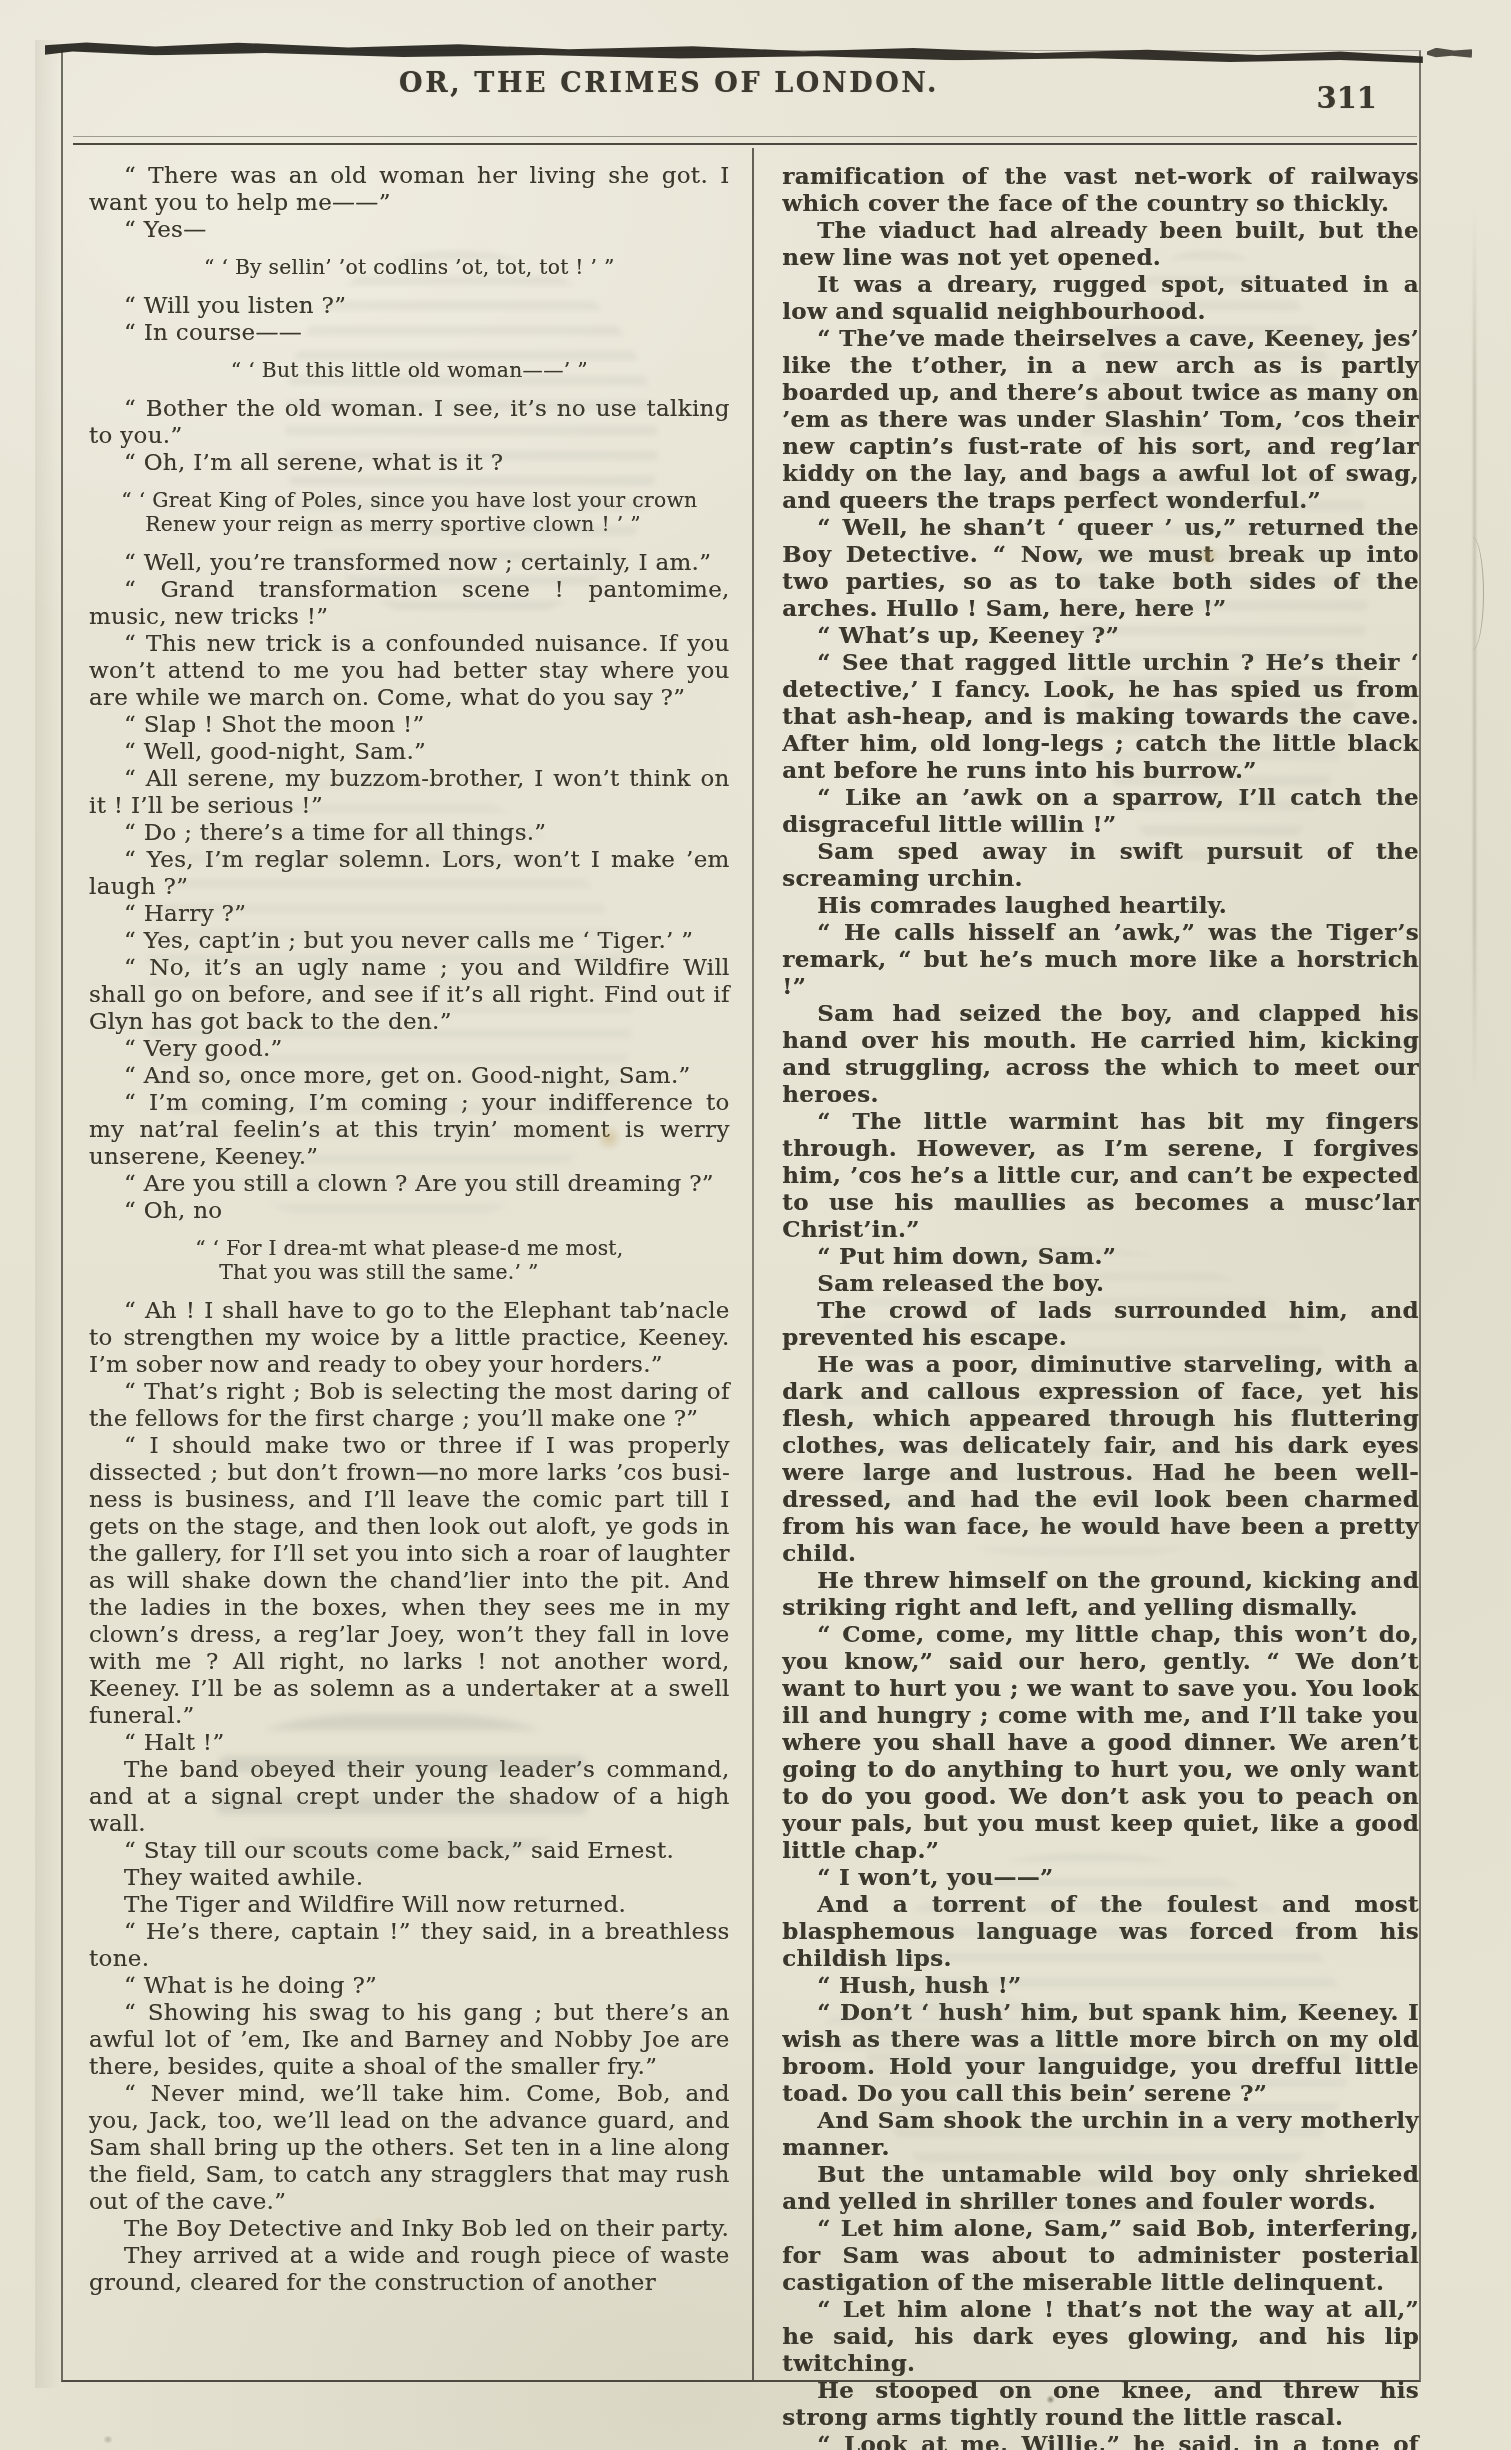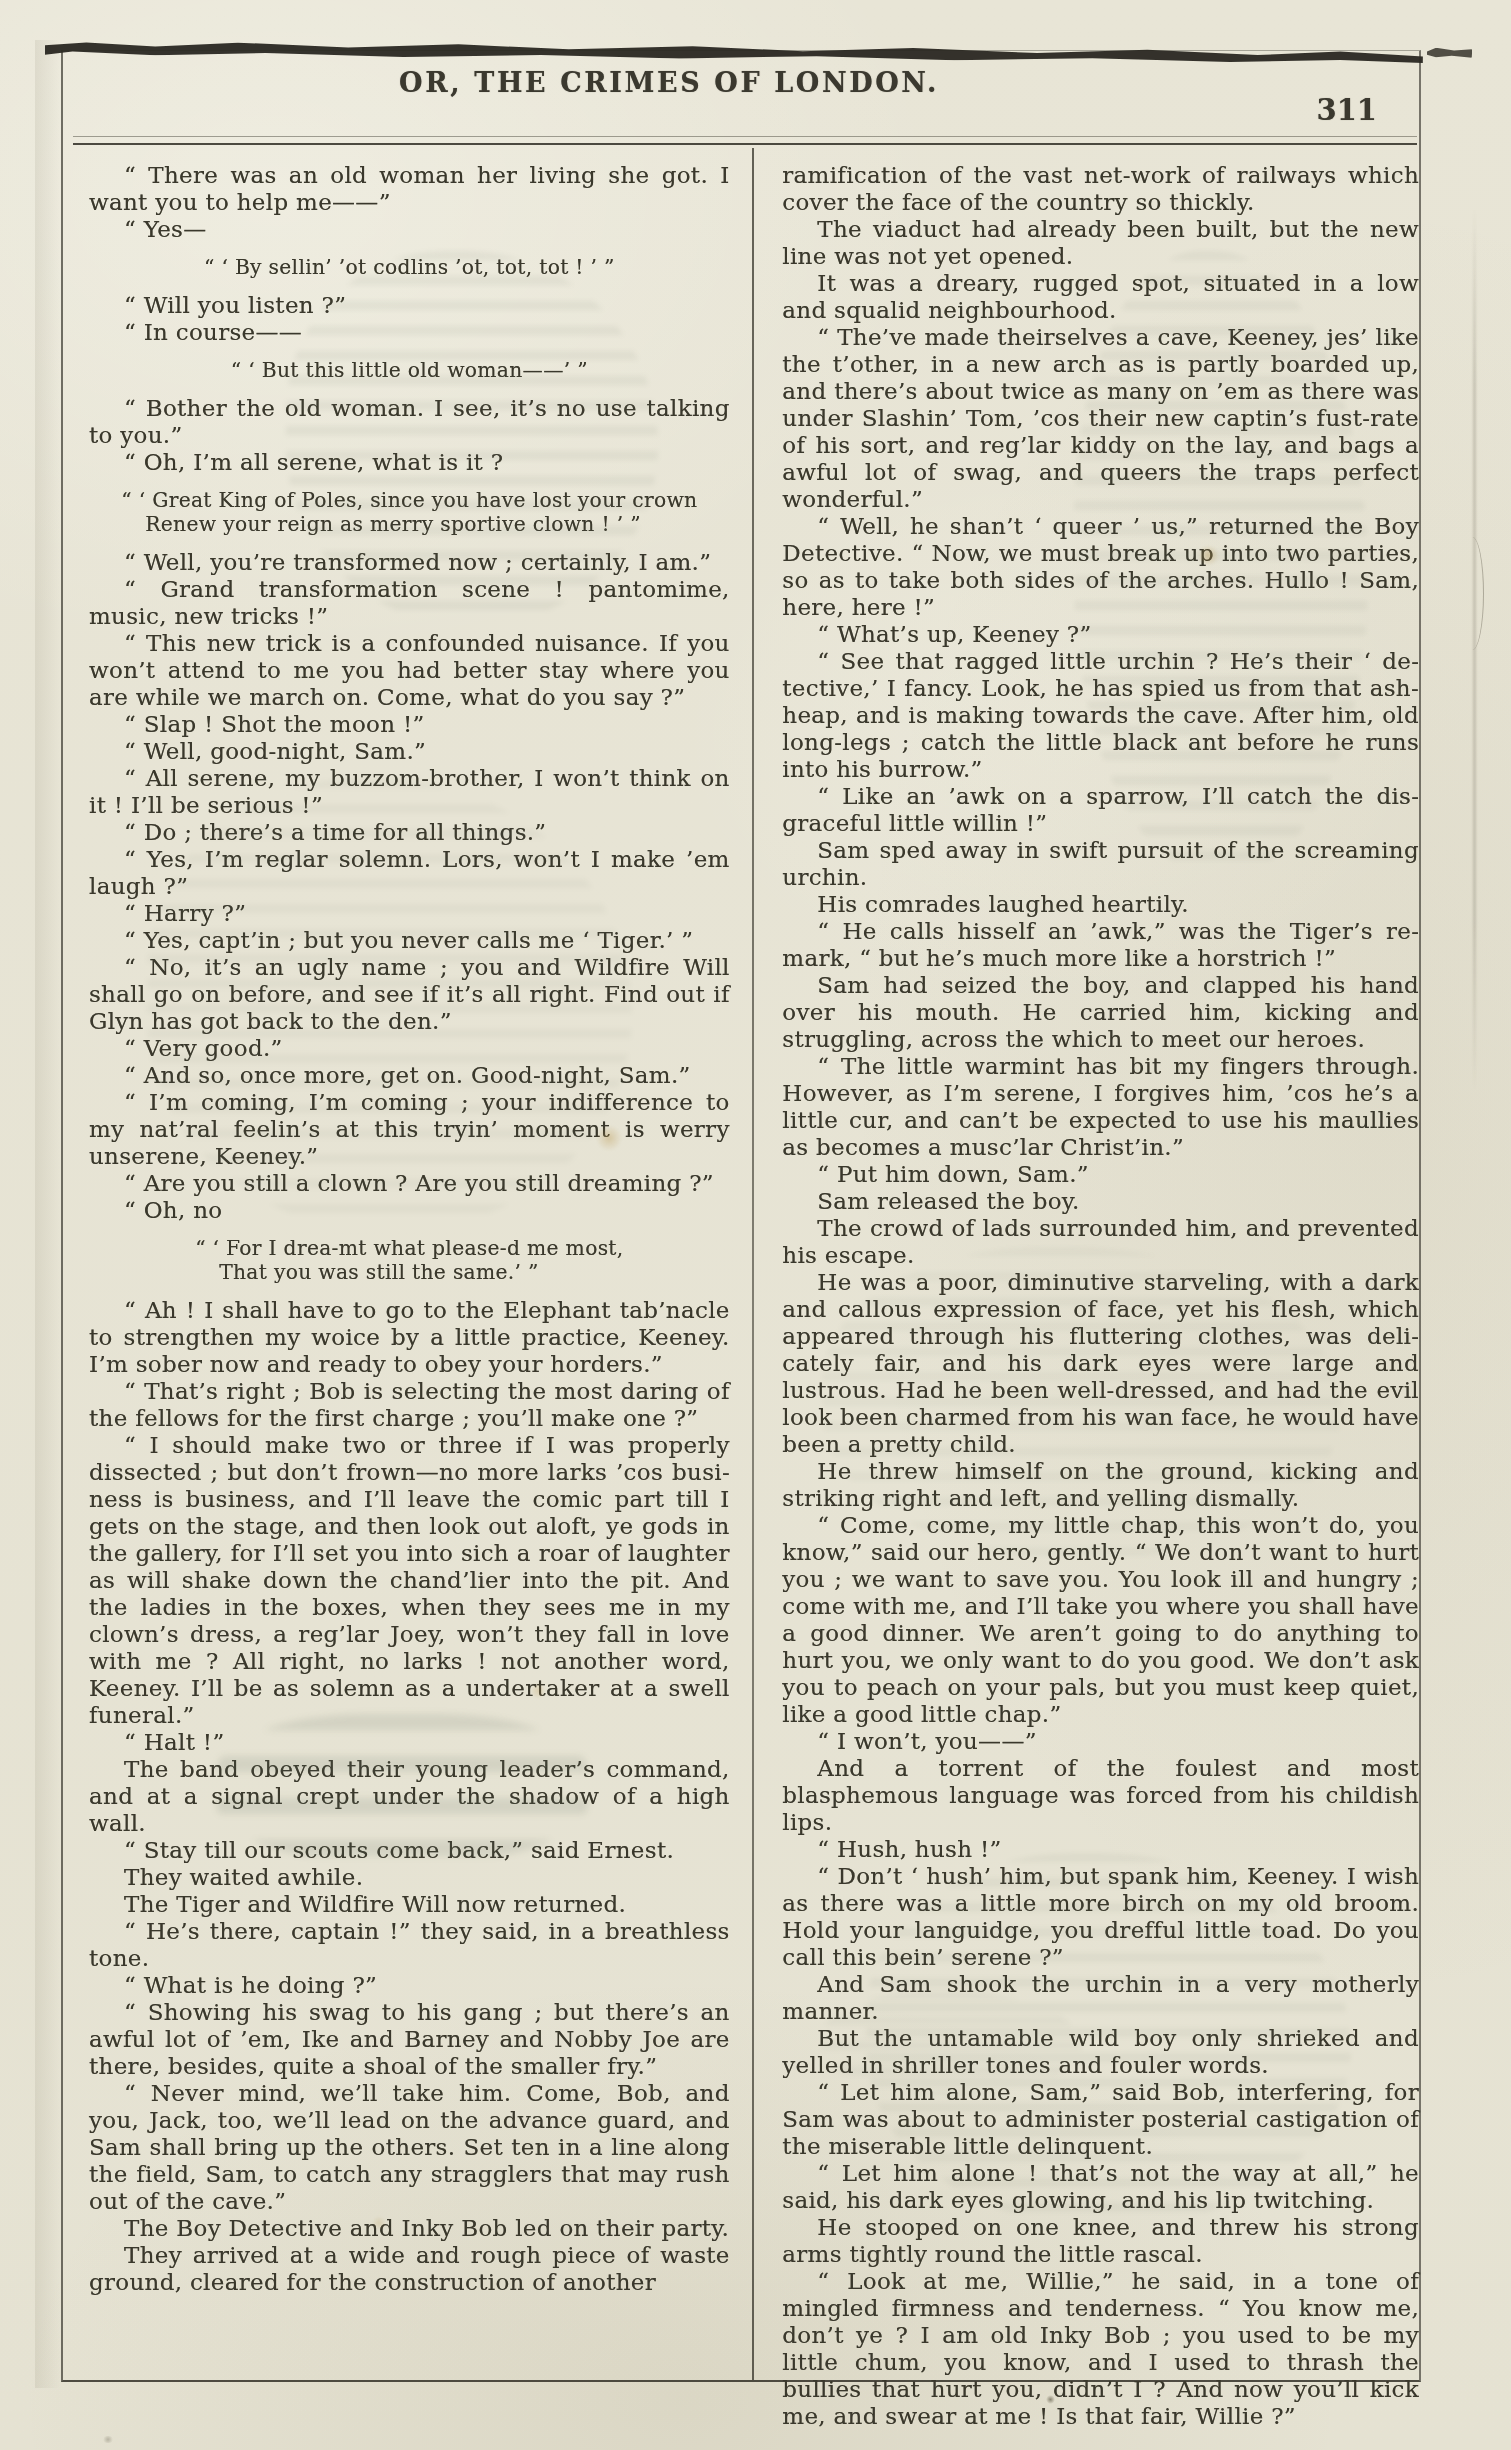--- a/index.html
+++ b/index.html
@@ -39,21 +39,21 @@
     border-top:0.9px solid rgba(45,43,35,0.35);
   }
   .running-title{
     position:absolute;left:0px;top:15.6px;width:1212px;
     text-align:center;
     font-size:27px;font-weight:bold;letter-spacing:2.6px;
     color:#3b392f;
     text-shadow:0 0 0.9px rgba(59,57,47,0.55);
   }
   .page-number{
-    position:absolute;right:42px;top:42px;
+    position:absolute;right:42px;top:30px;
     font-size:29px;font-weight:bold;color:#3b392f;
     text-shadow:0 0 0.9px rgba(59,57,47,0.5);
     margin-left:16px;
   }
   .header-rule{
     position:absolute;left:10.4px;right:1.7px;top:85px;height:6px;
     border-top:0.9px solid rgba(60,58,48,0.45);
     border-bottom:2.6px solid rgba(48,46,37,0.85);
   }
   .columns{
@@ -65,21 +65,21 @@
     color:#3a382c;
     font-size:23px;line-height:27px;
     letter-spacing:0.3px;
     text-shadow:0 0 0.6px rgba(58,56,44,0.55);
   }
   .column-left{margin-left:26px;width:646px;}
   .col-divider{
     width:2.6px;margin-left:13px;
     background:linear-gradient(rgba(52,50,40,0.75),rgba(52,50,40,0.55) 60%,rgba(52,50,40,0.75));
   }
-  .column-right{margin-left:19px;width:642px;}
+  .column-right{margin-left:19px;width:642px;font-weight:bold;}
   .column p{margin:0;}
   p.para{text-indent:35px;text-align:justify;}
   p.para-flush{text-indent:0;text-align:justify;}
   p.verse{
     text-align:center;
     margin:12px 0 13px 0;
     font-size:20.3px;line-height:24px;
   }
   p.verse .vinner{display:inline-block;text-align:left;}
   p.verse .vinner span{display:block;}

